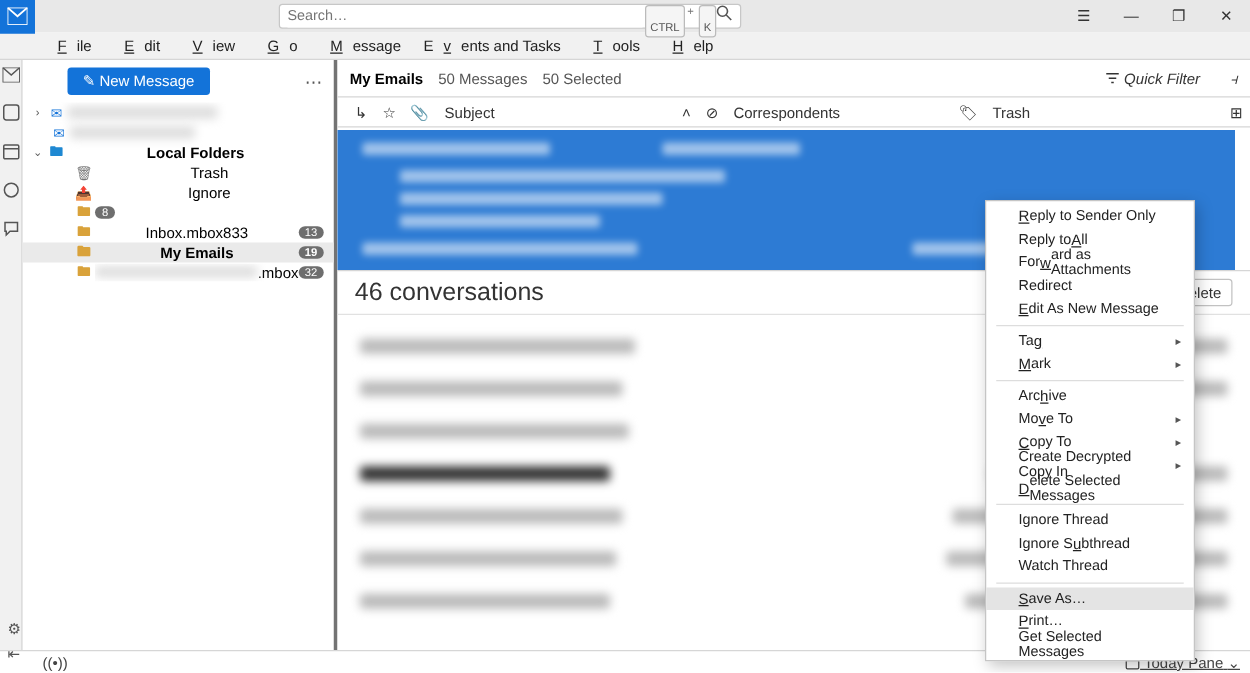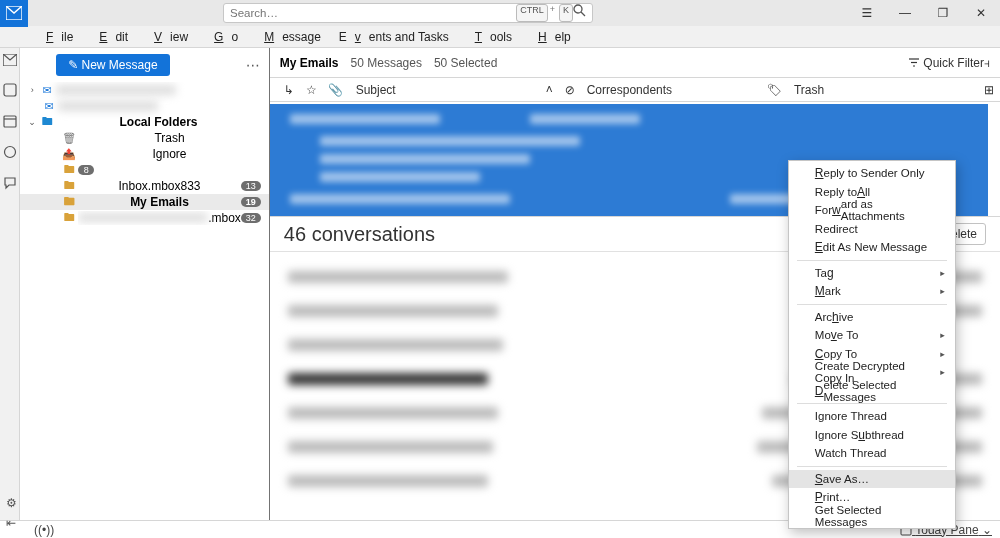--- a/index.html
+++ b/index.html
@@ -2,52 +2,52 @@
 <html><head>
 <meta charset="utf-8">
 <style>
 * { box-sizing: border-box; margin: 0; padding: 0; font-family: "Segoe UI", Arial, sans-serif; font-size: 12px; user-select: none; }
 html, body { width: 1000px; height: 538px; overflow: hidden; background: #fff; }
 
 .titlebar { height: 26px; background: #e8e8e8; display: flex; align-items: center; }
 .app-icon { width: 28px; height: 28px; display: flex; align-items: center; justify-content: center; background: #1373d9; color: #fff; }
 .search-wrap { margin-left: 195px; width: 370px; height: 20px; background: #fff; border: 1px solid #c7c7c7; border-radius: 3px; display: flex; padding: 0 6px; }
 .search-wrap input { flex: 1; border: none; outline: none; font-size: 11.5px; color: #777; }
-.kbd { border: 1px solid #bbb; border-radius: 3px; font-size: 9px; padding: 0 3px; color: #555; background: #f5f5f5; margin-left: 2px; }
+.kbd { border: 1px solid #bbb; border-radius: 3px; font-size: 9px; padding: 12px 3px; color: #555; background: #f5f5f5; margin-left: 2px; }
 .search-mag { color: #555; font-size: 14px; margin-left: auto; }
 .win-ctrls { margin-left: auto; display: flex; }
 .win-btn { width: 38px; height: 26px; display: flex; align-items: center; justify-content: center; color: #333; font-size: 12px; }
 
 .menubar { height: 22px; background: #f1f1f1; border-bottom: 1px solid #d6d6d6; display: flex; align-items: center; padding-left: 30px; gap: 2px; }
 .menubar span { padding: 2px 8px; font-size: 12px; color: #222; }
 
 .main { display: flex; height: 472px; }
 .rail { width: 28px; background: #f1f1f1; border-right: 1px solid #d6d6d6; display: flex; flex-direction: column; align-items: center; padding-top: 6px; gap: 14px; color: #555; }
 
-.sidebar { width: 268px; border-right: 1px solid #737373; display: flex; flex-direction: column; }
+.sidebar { width: 268px; border-right: 3px solid #737373; display: flex; flex-direction: column; }
 .sb-top { display: flex; align-items: center; padding: 6px 8px 6px 36px; }
 .new-msg { background: #1373d9; color: #fff; border: none; padding: 4px 12px; border-radius: 3px; font-size: 12px; cursor: pointer; }
 .sb-more { margin-left: auto; color: #555; font-size: 14px; letter-spacing: 1px; }
 .tree { flex: 1; overflow: auto; font-size: 12px; }
 .tree-row { display: flex; align-items: center; height: 16px; padding: 0 8px; }
 .tree-row .tw { width: 12px; text-align: center; color: #555; font-size: 9px; }
 .tree-row .ico { width: 18px; text-align: center; font-size: 11px; }
 .tree-row .lbl { flex: 1; white-space: nowrap; overflow: hidden; text-align: center; }
 .tree-row .badge { background: #6e6e6e; color: #fff; border-radius: 8px; font-size: 9px; padding: 0 5px; min-width: 16px; text-align: center; }
 .tree-row.sel { background: #eaeaea; font-weight: 600; }
 .blur-acct { filter: blur(4px); color: #888; background: #ddd; border-radius: 3px; height: 10px; width: 120px; }
 .fld-folder { color: #d9a23a; }
 .fld-trash { color: #777; }
 .fld-mail { color: #1373d9; }
 
 .content { flex: 1; background: #fff; display: flex; flex-direction: column; position: relative; }
 .tabbar { height: 30px; border-bottom: 1px solid #d6d6d6; display: flex; align-items: center; padding: 0 10px; gap: 12px; font-size: 12.5px; }
 .tabbar .title { font-weight: 600; }
 .tabbar .sub { color: #555; }
-.tabbar .right { margin-left: auto; display: flex; align-items: flex-start; gap: 0; color: #333; }
+.tabbar .right { margin-left: auto; display: flex; align-items: flex-start; gap: 24px; color: #333; font-style: italic; }
 
 .colhdr { height: 24px; border-bottom: 1px solid #d6d6d6; display: flex; align-items: center; padding-left: 8px; color: #333; font-size: 11.5px; }
 .colhdr .c { padding: 0 6px; display: flex; align-items: center; gap: 4px; }
 
 .selblock { height: 112px; background: #2d7bd4; width: calc(100% - 12px); margin: 2px 0 0 0; position: relative; }
 .selblock .bline { position: absolute; height: 10px; background: rgba(255,255,255,0.55); border-radius: 2px; filter: blur(3px); }
 
 .convhdr { height: 36px; display: flex; align-items: center; padding: 0 14px; border-top: 1px solid #d6d6d6; border-bottom: 1px solid #e1e1e1; }
 .convhdr .t { font-size: 20px; color: #333; }
 .convhdr .btns { margin-left: auto; display: flex; gap: 6px; }

